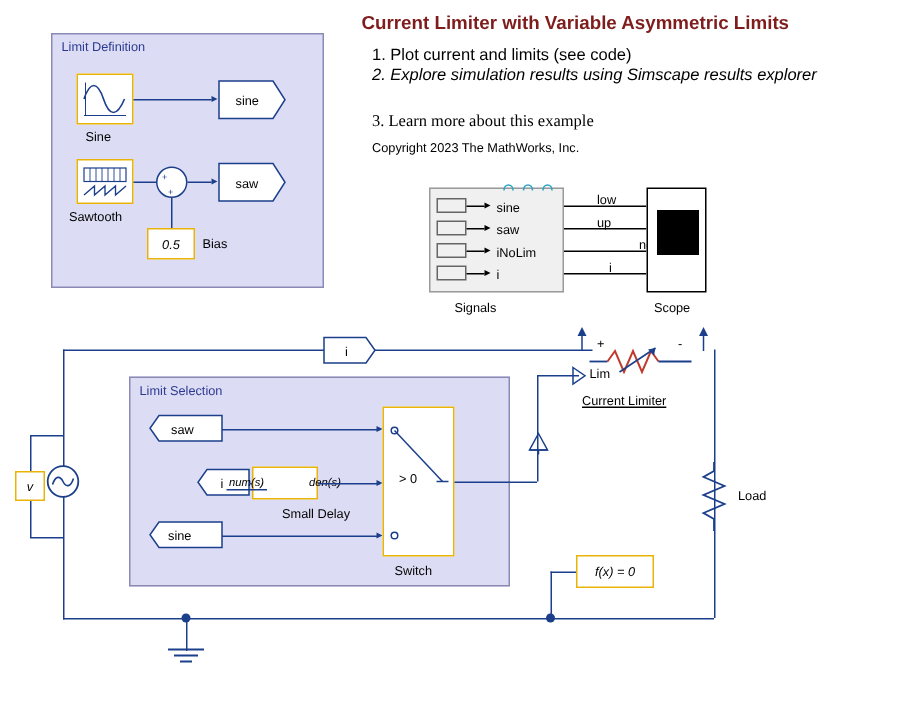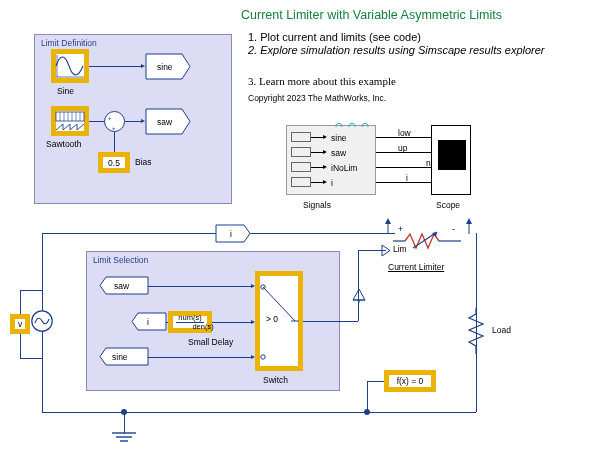--- a/index.html
+++ b/index.html
@@ -7,62 +7,62 @@
     width:603px;height:467px;
     background:#ffffff;
     font-family:"Liberation Sans", sans-serif;
     font-size:9px;
     color:#000;
     position:relative;
     overflow:hidden;
   }
   .abs{position:absolute;}
   .lbl{font-size:8.5px;color:#000;white-space:nowrap;}
-  .title{font-size:12.5px;font-weight:normal;color:#15803d;white-space:nowrap;}
+  .title{font-size:12.5px;font-weight:bold;color:#7f1d1d;white-space:nowrap;}
   .ol{font-size:11px;color:#000;white-space:nowrap;}
   .copy{font-size:8.5px;color:#000;white-space:nowrap;}
 
   
   .group{
     background:#dcdcf5;
     border:1px solid #8a8ab5;
     box-sizing:border-box;
   }
   .group-title{
     position:absolute;left:6px;top:3px;
     font-size:8.5px;color:#2b3a8f;white-space:nowrap;
   }
   
   .blk{
     background:#ffffff;
-    border:5px solid #eab308;
+    border:1px solid #eab308;
     box-sizing:border-box;
     display:flex;align-items:center;justify-content:center;
-    font-size:8.5px;color:#000;
+    font-size:8.5px;color:#000;font-style:italic;
   }
   
   .w{position:absolute;background:#1b3f8b;}
   .wh{height:1px;}
   .wv{width:1px;}
   .wk{position:absolute;background:#000;}
   .wkh{height:1px;}
   svg{overflow:visible;}
   .arrowblk{position:absolute;width:0;height:0;border-left:4px solid #000;border-top:2.5px solid transparent;border-bottom:2.5px solid transparent;}
   .arrowblu{position:absolute;width:0;height:0;border-left:4px solid #1b3f8b;border-top:2.5px solid transparent;border-bottom:2.5px solid transparent;}
 </style>
 </head>
 <body>
 
 <div class="abs title" style="left:241px;top:8px;">Current Limiter with Variable Asymmetric Limits</div>
 <div class="abs ol" style="left:248px;top:31px;">1. Plot current and limits (see code)</div>
 <div class="abs ol" style="left:248px;top:44px;font-style:italic;">2. Explore simulation results using Simscape results explorer</div>
 <div class="abs ol" style="left:248px;top:75px;font-family:Liberation Serif, serif;">3. Learn more about this example</div>
 <div class="abs copy" style="left:248px;top:93px;">Copyright 2023 The MathWorks, Inc.</div>
 
-<div class="abs group" style="left:34px;top:34px;width:198px;height:170px;">
+<div class="abs group" style="left:34px;top:22px;width:182px;height:170px;">
   <div class="group-title">Limit Definition</div>
 </div>
 
 <div class="abs blk" style="left:51px;top:49px;width:38px;height:34px;">
   <svg width="32" height="26" viewBox="0 0 32 26">
     <path d="M2 13 C6 1, 11 1, 15 13 C19 25, 24 25, 29 13" fill="none" stroke="#1b3f8b" stroke-width="1.1"></path>
     <line x1="2" y1="24" x2="30" y2="24" stroke="#1b3f8b" stroke-width="0.7"></line>
     <line x1="3" y1="2" x2="3" y2="24" stroke="#1b3f8b" stroke-width="0.7"></line>
   </svg>
 </div>
@@ -174,21 +174,21 @@
   </svg>
   <div class="abs lbl" style="left:15px;top:4px;">i</div>
 </div>
 <div class="abs" style="left:100px;top:348px;width:48px;height:17px;">
   <svg width="48" height="17" viewBox="0 0 48 17">
     <polygon points="6,0 48,0 48,17 6,17 0,8.5" fill="#ffffff" stroke="#1b3f8b" stroke-width="1"></polygon>
   </svg>
   <div class="abs lbl" style="left:12px;top:4px;">sine</div>
 </div>
 
-<div class="abs blk" style="left:168px;top:311px;width:44px;height:22px;flex-direction:column;">
+<div class="abs blk" style="left:168px;top:311px;width:44px;height:22px;">
   <div style="font-size:7.5px;line-height:8px;border-bottom:1px solid #1b3f8b;padding:0 2px;">num(s)</div>
   <div style="font-size:7.5px;line-height:8px;padding:0 2px;margin-left:26px;">den(s)</div>
 </div>
 <div class="abs lbl" style="left:158px;top:337px;margin-left:30px;">Small Delay</div>
 
 <div class="w wh abs" style="left:148px;top:286px;width:105px;"></div>
 <div class="arrowblu" style="left:251px;top:283.5px;"></div>
 <div class="w wh abs" style="left:166px;top:322px;width:2px;"></div>
 <div class="w wh abs" style="left:212px;top:322px;width:41px;"></div>
 <div class="arrowblu" style="left:251px;top:319.5px;"></div>

